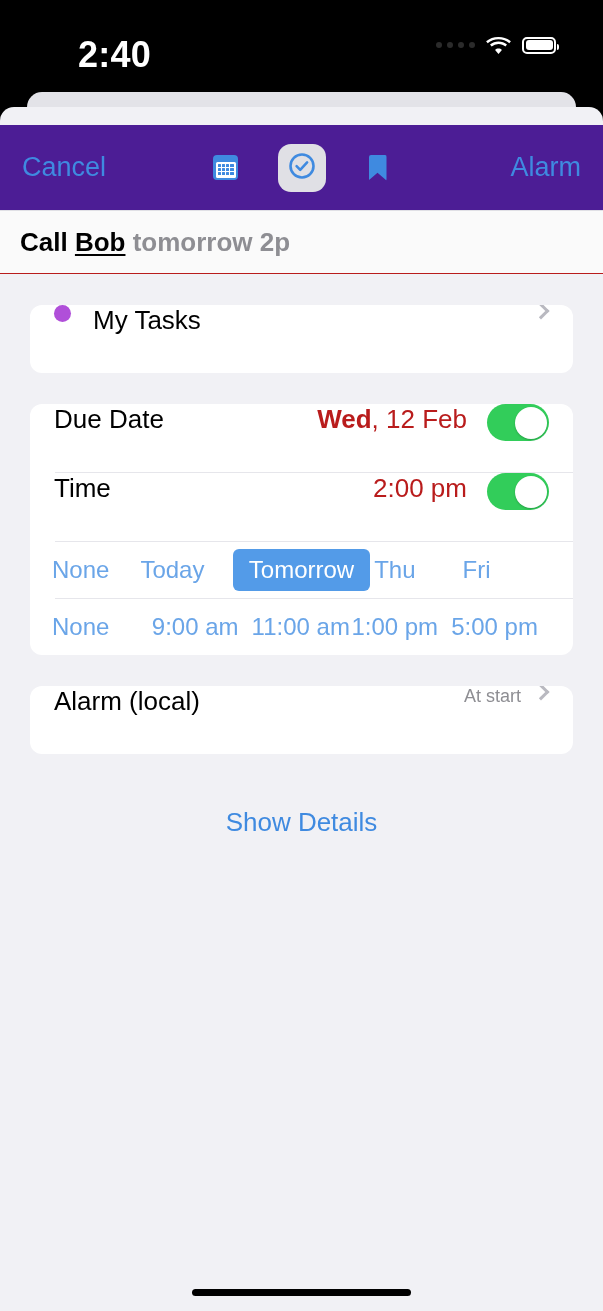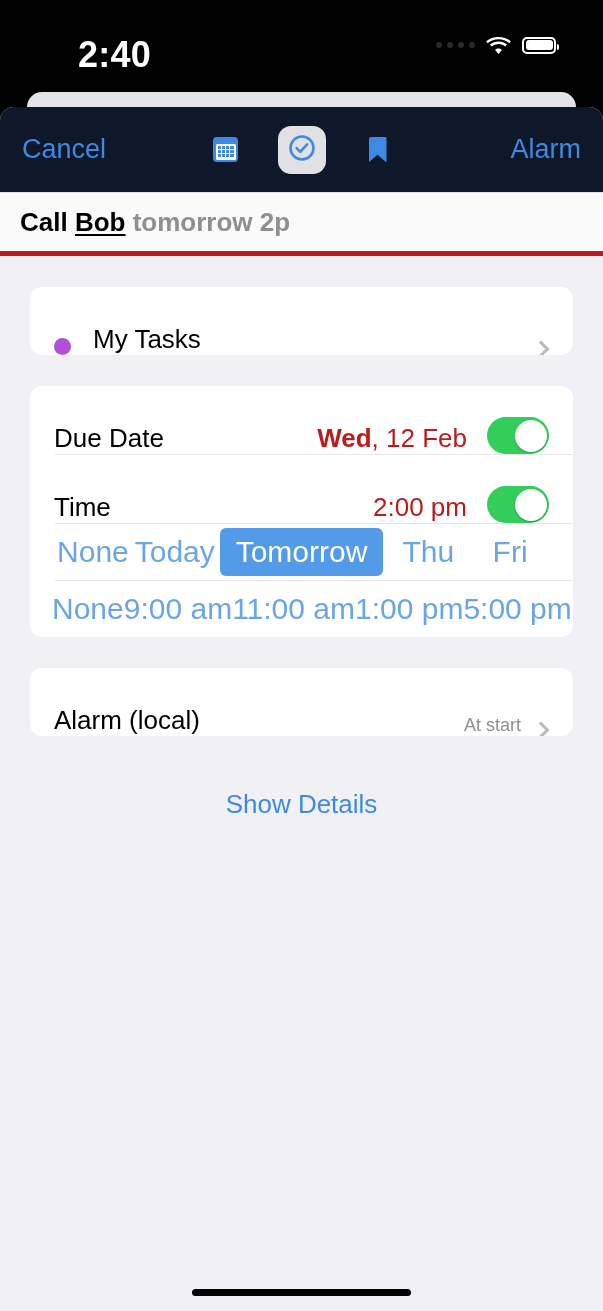--- a/index.html
+++ b/index.html
@@ -43,21 +43,21 @@
 
   
   .sheet {
     position:absolute; left:0; top:107px; width:603px; height:1204px;
     background:#f1f1f5; border-radius:14px 14px 0 0; overflow:hidden;
   }
 
   
   .toolbar {
     position:relative; height:85px;
-    display:flex; align-items:center; background:#0f172a;
+    display:flex; align-items:center; background:#4c1d95;margin-top:18px;
   }
   .tb-btn {
     font-size:27px; color:#3f8ae0; background:none; border:none;
     font-family:"Liberation Sans", sans-serif; cursor:pointer;
     padding:0; white-space:nowrap;
   }
   .tb-cancel { position:absolute; left:22px; }
   .tb-save   { position:absolute; right:22px; }
   .tb-icons {
     position:absolute; left:50%; transform:translateX(-50%);
@@ -86,35 +86,35 @@
   .ico-book { width:18px; height:26px; position:relative; }
   .ico-book::before {
     content:""; position:absolute; inset:0; background:#3f8ae0;
     clip-path:polygon(0 0,100% 0,100% 100%,50% 70%,0 100%);
     border-radius:2px;
   }
 
   
   .titlebar {
     height:64px; background:#fafafa;
-    border-top:1px solid #e0e0e5; border-bottom:5px solid #b91c1c;
+    border-top:1px solid #e0e0e5; border-bottom:1px solid #b91c1c;
     display:flex; align-items:center; padding:0 20px;
     font-size:26px; white-space:nowrap; overflow:hidden;
   }
   .t-strong { color:#000; font-weight:700; }
   .t-entity { color:#000000; font-weight:700; text-decoration:underline; text-underline-offset:3px; }
   .t-dim    { color:#8e8e93; font-weight:700; }
 
   
   .content { padding:0 30px; }
   .card {
     background:#fff; border-radius:12px; margin-top:31px; overflow:hidden;
   }
   .row {
-    display:flex; align-items:flex-end; height:68px; padding:0 24px;
+    display:flex; align-items:flex-start; height:68px; padding:0 24px;
     cursor:pointer;
   }
   .row-label { font-size:26px; color:#000; flex:1; white-space:nowrap; }
   .row-value { font-size:18px; color:#8e8e93; margin-right:14px; white-space:nowrap; }
   .dot { width:17px; height:17px; border-radius:50%; margin-right:22px; flex:none; }
   .chev { width:12px; height:12px; border-right:3px solid #b9b9c0; border-top:3px solid #b9b9c0;
           transform:rotate(45deg); flex:none; margin-right:2px; }
 
   .sep { height:1px; background:#e6e6eb; margin-left:25px; }
 
@@ -127,21 +127,21 @@
   }
   .toggle i {
     position:absolute; top:2.5px; right:2.5px; width:32px; height:32px;
     border-radius:50%; background:#fff; box-shadow:0 1px 2px rgba(0,0,0,.22);
   }
 
   .quickrow {
     display:flex; align-items:center; height:56px; padding:0 22px;
   }
   .chip {
-    flex:1; text-align:center; font-size:30px; color:#6aa5e8;
+    flex:1; text-align:left; font-size:24px; color:#6aa5e8;
     cursor:pointer; white-space:nowrap;
   }
   .chip.active {
     color:#fff; background:#539be8; border-radius:6px;
     padding:7px 16px; margin:0 4px;
   }
 
   .showdetails {
     text-align:center; font-size:26px; color:#3f8ae0;
     margin-top:53px; cursor:pointer;

